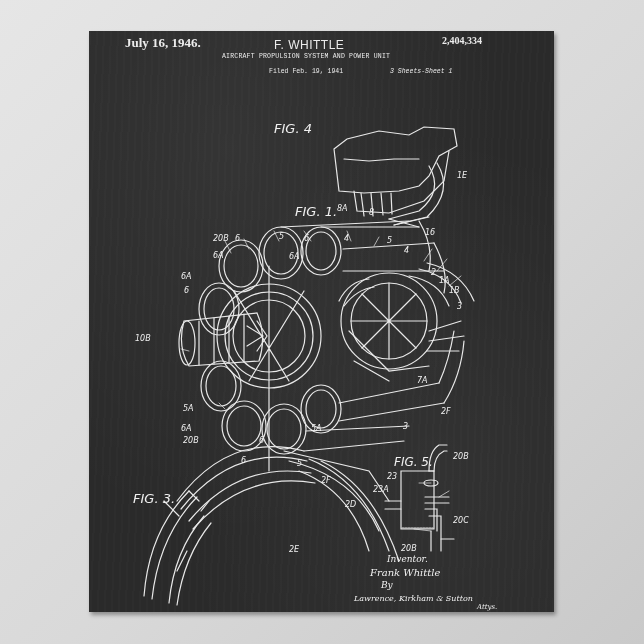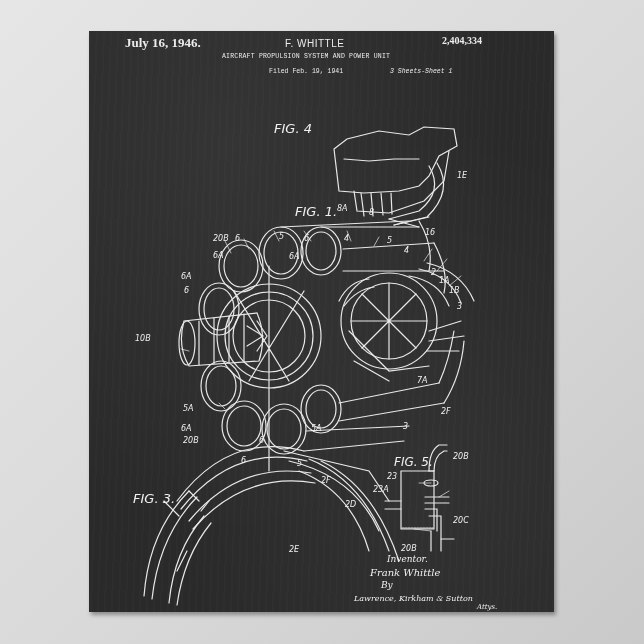--- a/index.html
+++ b/index.html
@@ -15,21 +15,21 @@
       radial-gradient(ellipse at 30% 20%, rgba(255,255,255,0.05), transparent 60%),
       radial-gradient(ellipse at 75% 75%, rgba(255,255,255,0.04), transparent 55%),
       repeating-linear-gradient(92deg, rgba(255,255,255,0.015) 0 2px, transparent 2px 7px),
       #2a2a2a;
     box-shadow: 2px 3px 4px rgba(0,0,0,0.35);
     overflow: hidden;
     color: #ececec;
   }
   .hdr { position: absolute; white-space: nowrap; }
   .date { left: 36px; top: 4px; font-family: "Liberation Serif", serif; font-weight: bold; font-size: 13px; text-align: right; }
-  .inventor { left: 196px; top: 7px; font-size: 10px; letter-spacing: 0.5px; }
+  .inventor { left: 185px; top: 7px; font-size: 12px; letter-spacing: 0.5px; }
   .patent-no { left: 353px; top: 4px; font-family: "Liberation Serif", serif; font-weight: bold; font-size: 10px; }
   .title { left: 133px; top: 22px; font-family: "Liberation Mono", monospace; font-size: 6.5px; letter-spacing: 0.2px; }
   .filed { left: 180px; top: 37px; font-family: "Liberation Mono", monospace; font-size: 6.5px; }
   .sheets { left: 301px; top: 37px; font-family: "Liberation Mono", monospace; font-size: 6.5px; font-style: italic; }
   svg.drawing { position: absolute; left: 0; top: 0; }
   .lbl { font-family: "DejaVu Sans", sans-serif; font-style: italic; fill: #f0f0f0; }
   .sig { font-family: "DejaVu Serif", serif; font-style: italic; fill: #f0f0f0; }
 </style>
 </head>
 <body>

